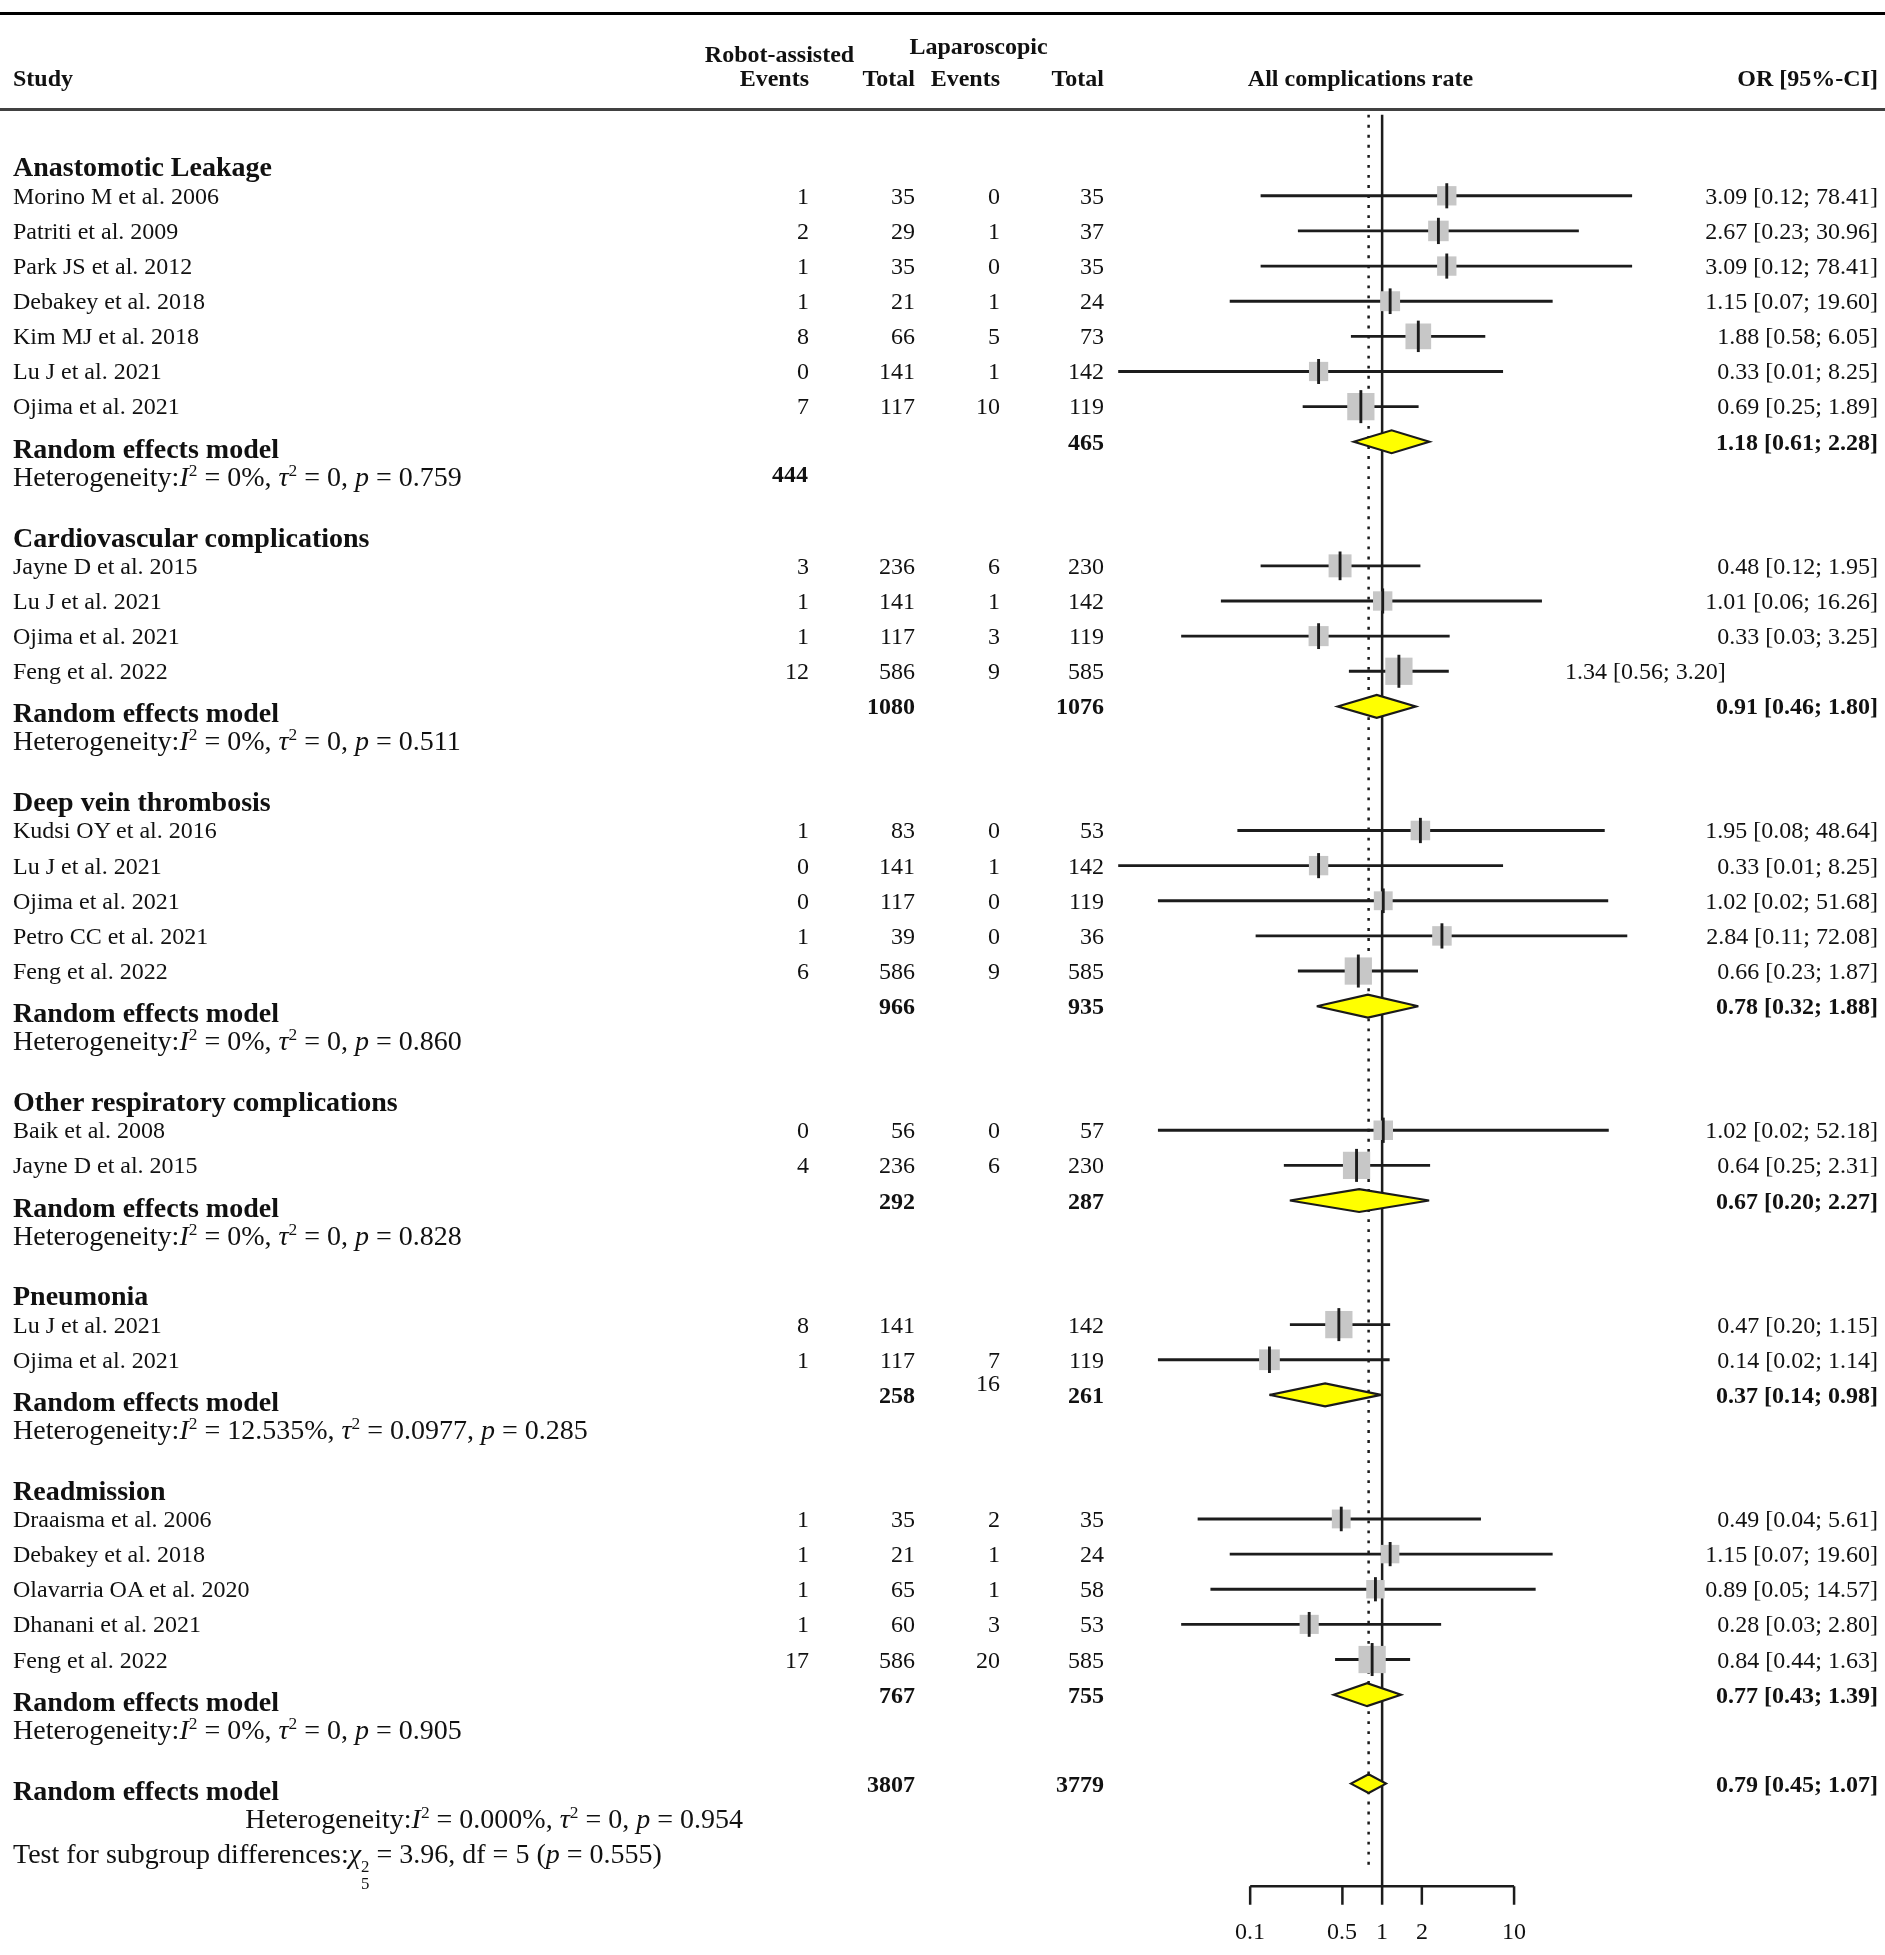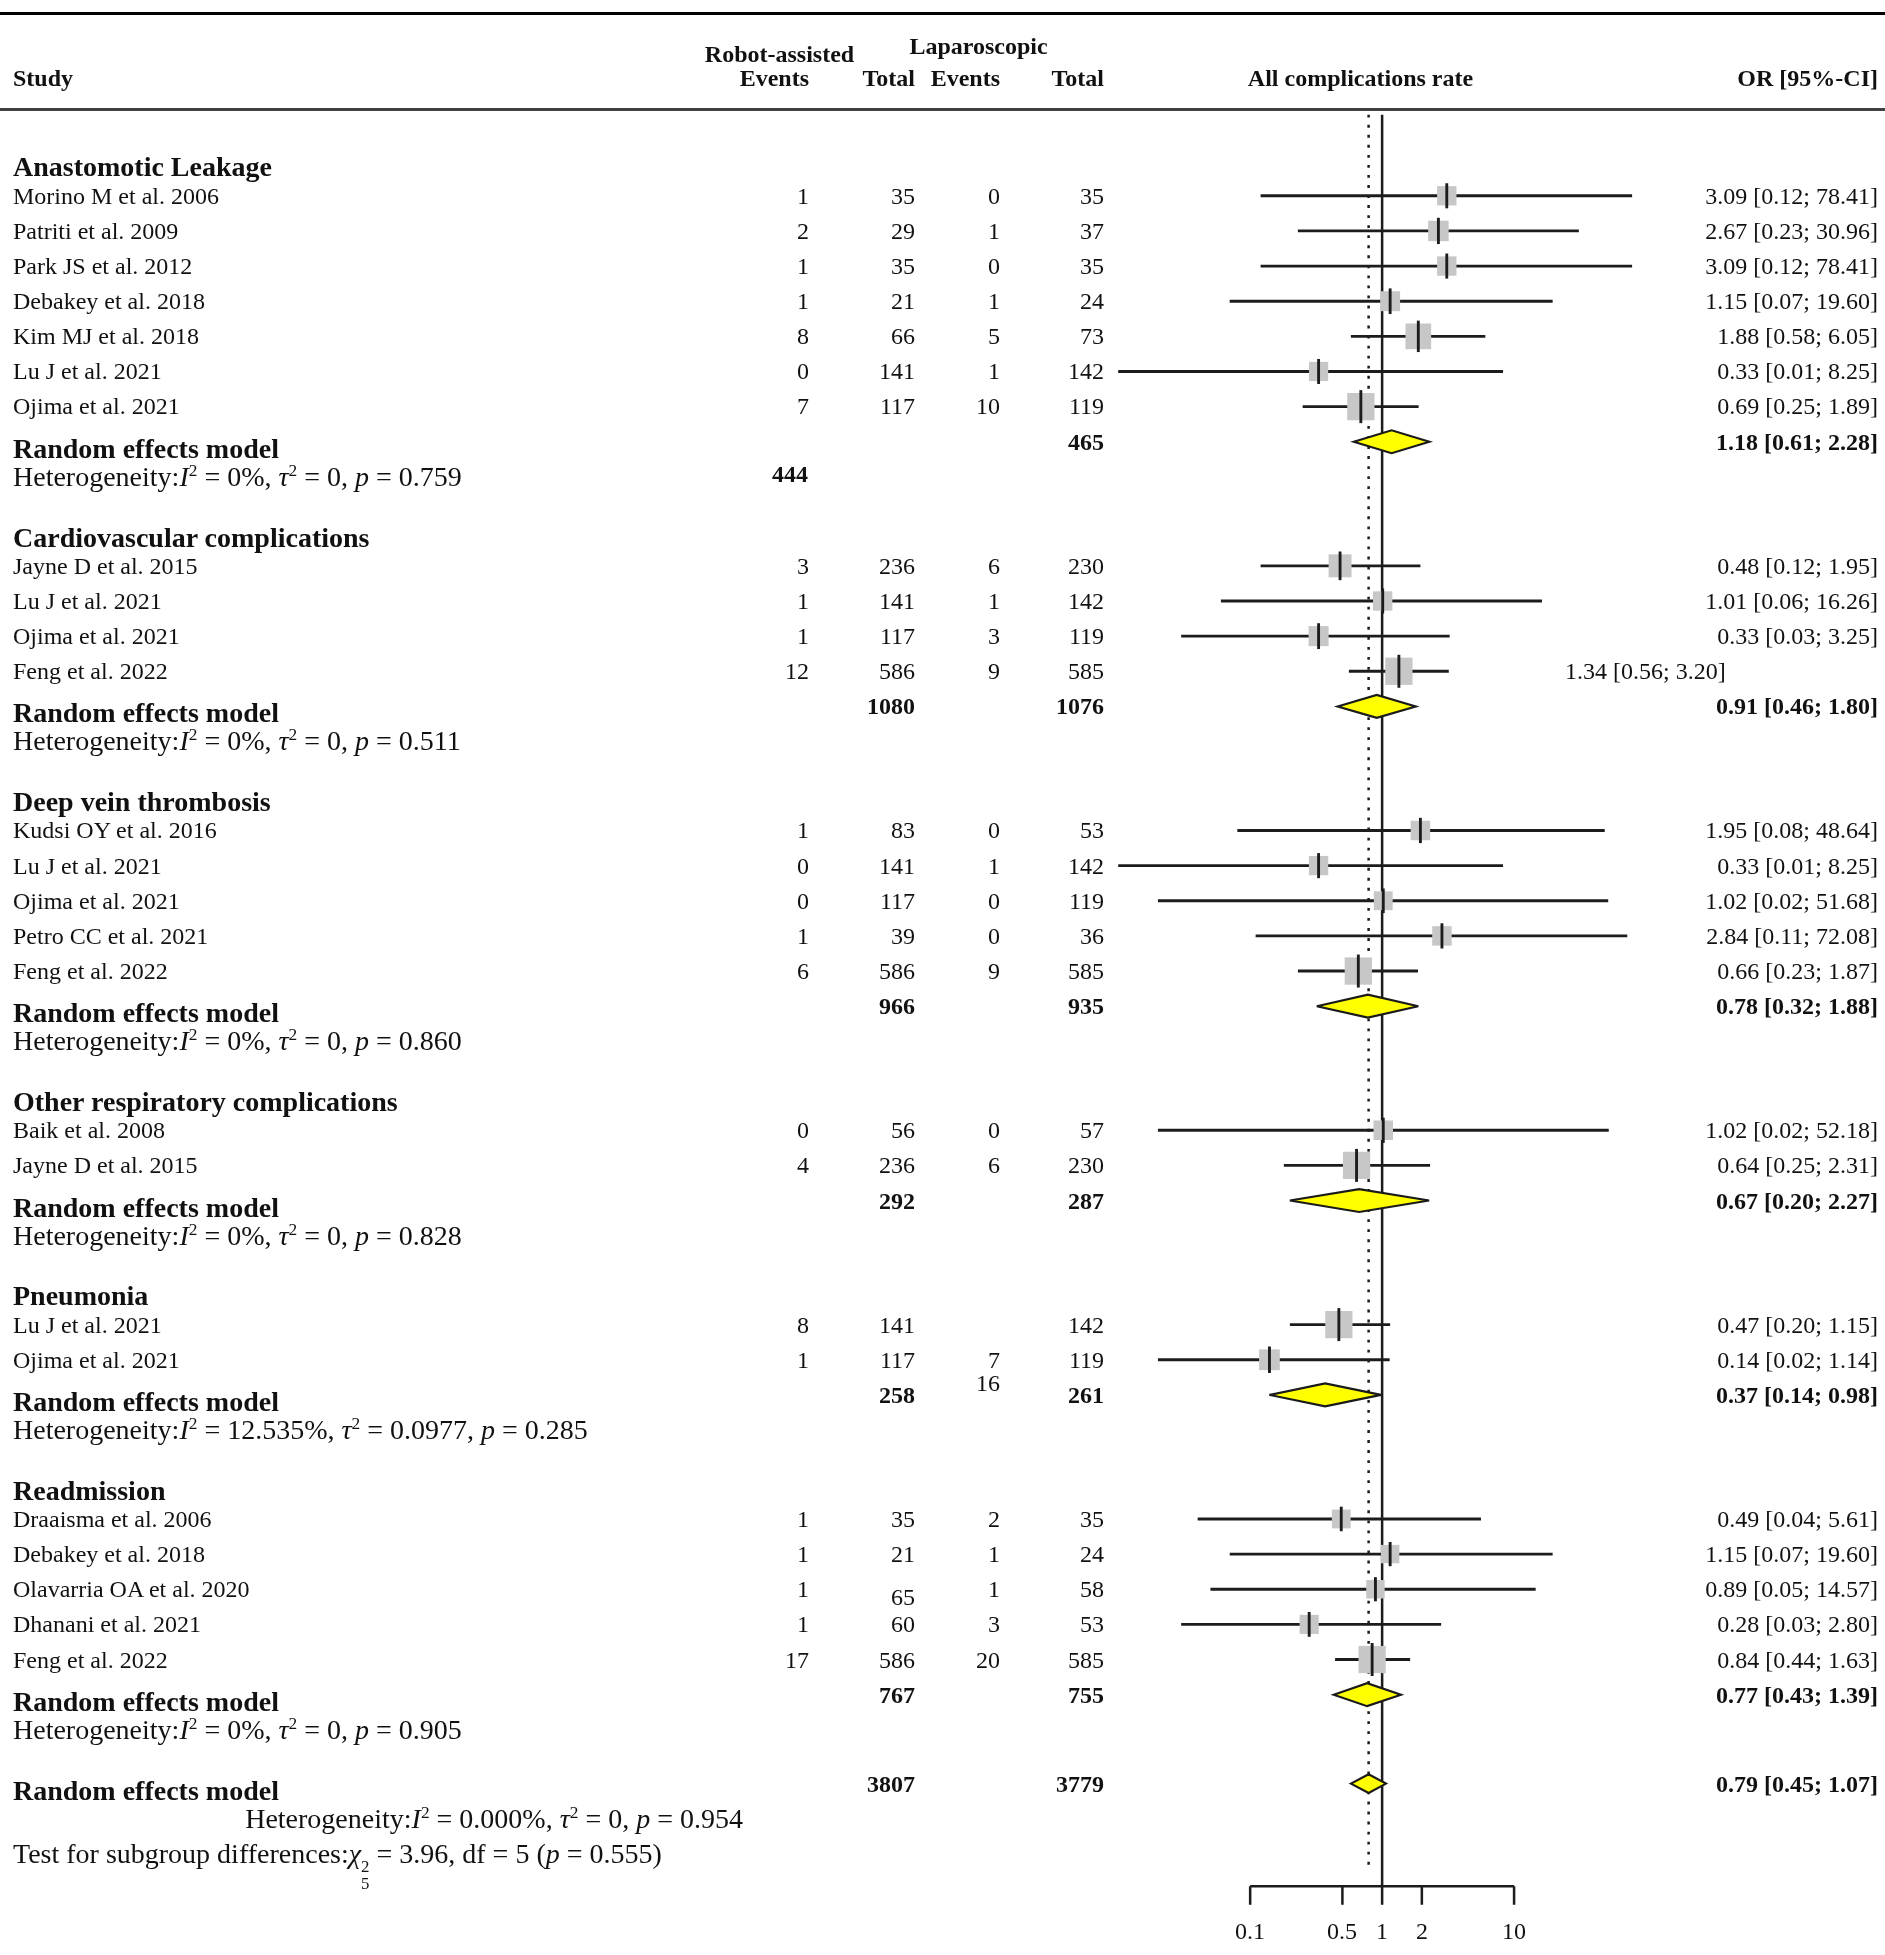--- a/index.html
+++ b/index.html
@@ -281,21 +281,21 @@
       <div class="row" style="left: 961px; top: 1502px; width: 143px; text-align: right;">35</div>
       <div class="row" style="left: 1627px; top: 1502px; width: 251px; text-align: right;">0.49 [0.04;  5.61]</div>
       <div class="row" style="left: 13px; top: 1537px; width: 646px; text-align: left;">Debakey et al. 2018</div>
       <div class="row" style="left: 666px; top: 1537px; width: 143px; text-align: right;">1</div>
       <div class="row" style="left: 772px; top: 1537px; width: 143px; text-align: right;">21</div>
       <div class="row" style="left: 857px; top: 1537px; width: 143px; text-align: right;">1</div>
       <div class="row" style="left: 961px; top: 1537px; width: 143px; text-align: right;">24</div>
       <div class="row" style="left: 1627px; top: 1537px; width: 251px; text-align: right;">1.15 [0.07; 19.60]</div>
       <div class="row" style="left: 13px; top: 1572px; width: 646px; text-align: left;">Olavarria OA et al. 2020</div>
       <div class="row" style="left: 666px; top: 1572px; width: 143px; text-align: right;">1</div>
-      <div class="row" style="left: 772px; top: 1572px; width: 143px; text-align: right; margin-top: 8px;">65</div>
+      <div class="row" style="left: 772px; top: 1572px; width: 143px; text-align: right;">65</div>
       <div class="row" style="left: 857px; top: 1572px; width: 143px; text-align: right;">1</div>
       <div class="row" style="left: 961px; top: 1572px; width: 143px; text-align: right;">58</div>
       <div class="row" style="left: 1627px; top: 1572px; width: 251px; text-align: right;">0.89 [0.05; 14.57]</div>
       <div class="row" style="left: 13px; top: 1607px; width: 646px; text-align: left;">Dhanani et al. 2021</div>
       <div class="row" style="left: 666px; top: 1607px; width: 143px; text-align: right;">1</div>
       <div class="row" style="left: 772px; top: 1607px; width: 143px; text-align: right;">60</div>
       <div class="row" style="left: 857px; top: 1607px; width: 143px; text-align: right;">3</div>
       <div class="row" style="left: 961px; top: 1607px; width: 143px; text-align: right;">53</div>
       <div class="row" style="left: 1627px; top: 1607px; width: 251px; text-align: right;">0.28 [0.03;  2.80]</div>
       <div class="row" style="left: 13px; top: 1643px; width: 646px; text-align: left;">Feng et al. 2022</div>

